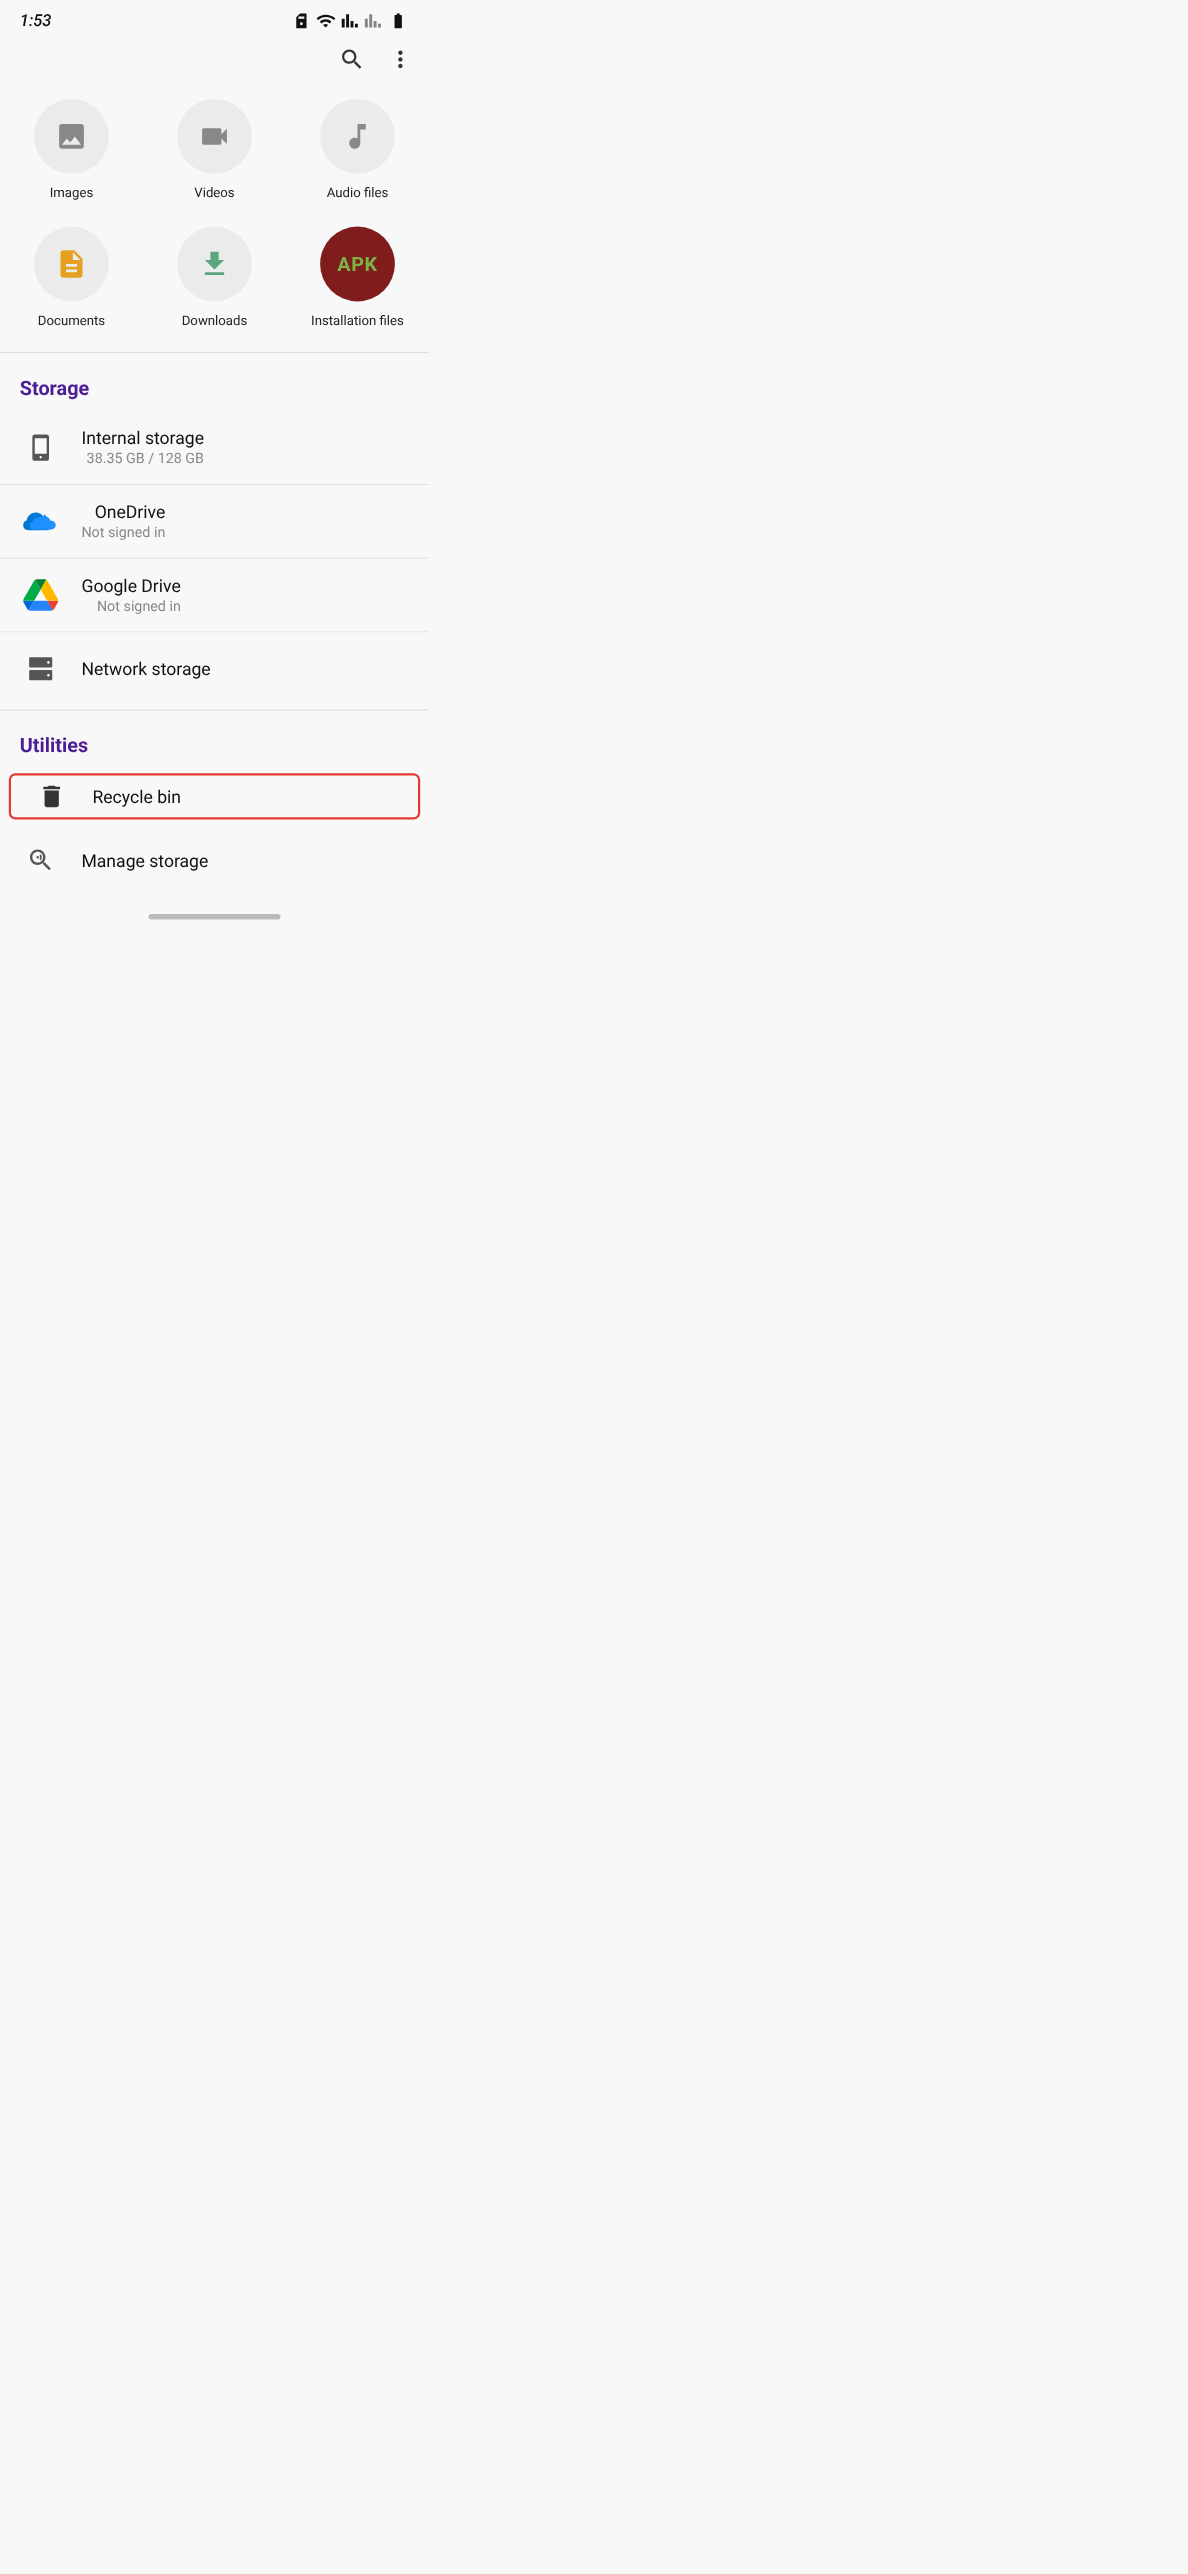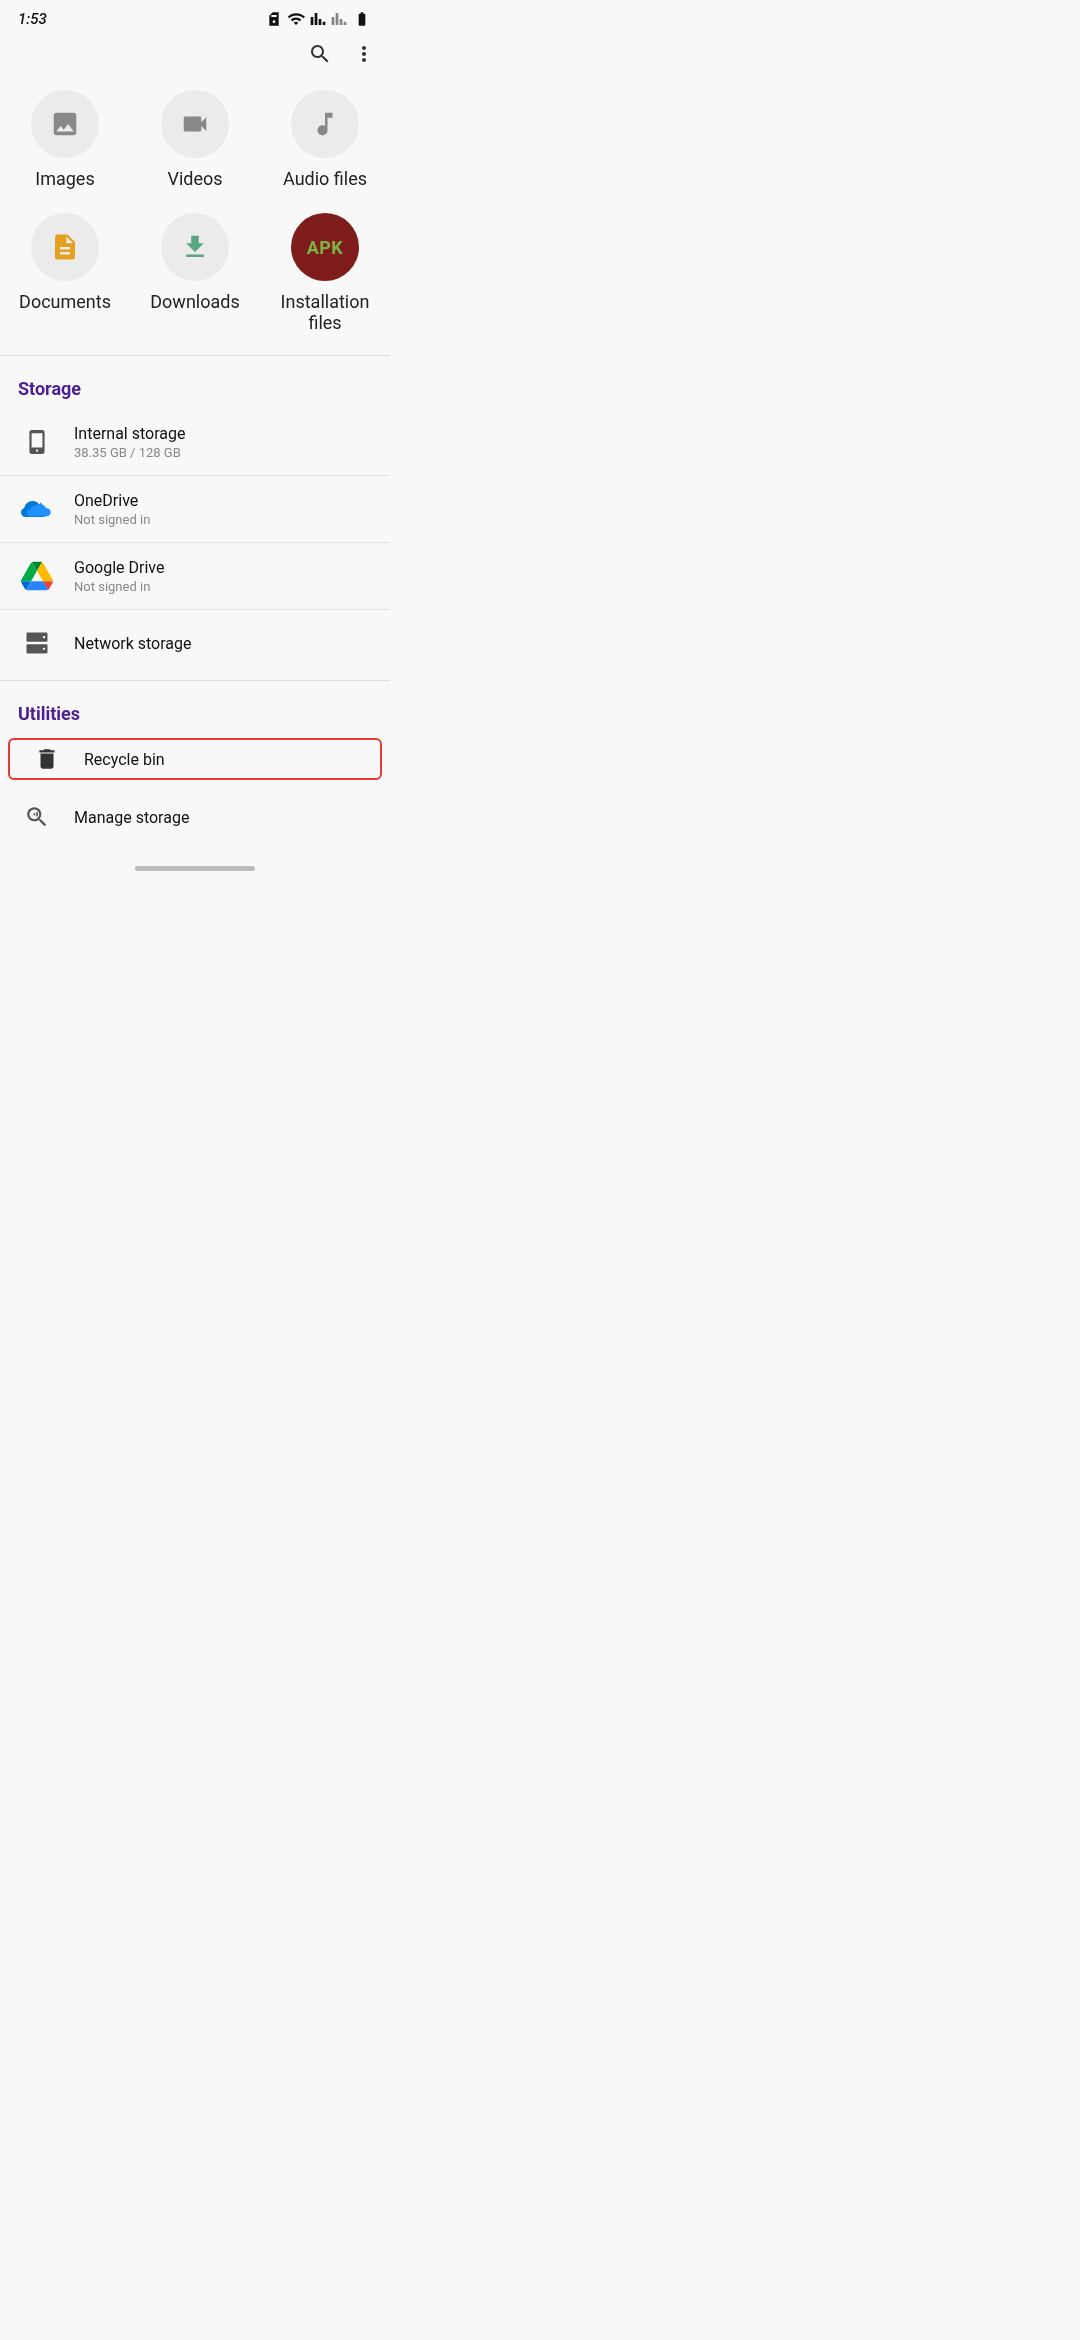--- a/index.html
+++ b/index.html
@@ -79,21 +79,21 @@
       height: 68px;
       border-radius: 50%;
       background: #ebebeb;
       display: flex;
       align-items: center;
       justify-content: center;
       margin-bottom: 10px;
     }
 
     .category-label {
-      font-size: 18px;
+      font-size: 12px;
       color: #222;
       text-align: center;
     }
 
     .apk-text {
       font-size: 18px;
       font-weight: 700;
       color: #7cb342;
       letter-spacing: 0.5px;
     }
@@ -130,20 +130,21 @@
       display: flex;
       align-items: center;
       justify-content: center;
       margin-right: 18px;
       flex-shrink: 0;
     }
 
     .list-text {
       display: flex;
       flex-direction: column;
+      align-items: flex-end;
     }
 
     .list-title {
       font-size: 16px;
       color: #111;
       font-weight: 400;
     }
 
     .list-subtitle {
       font-size: 13px;

